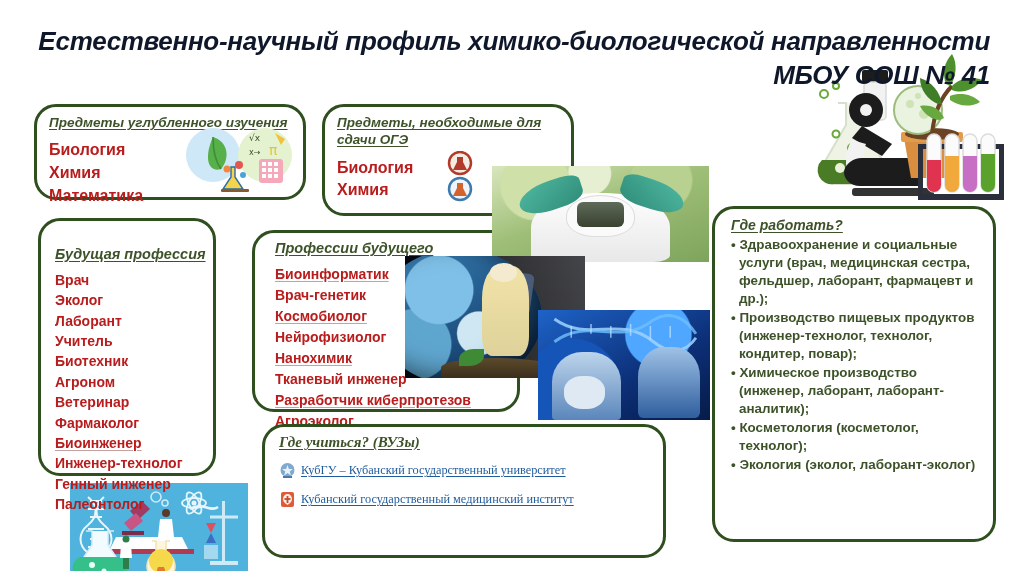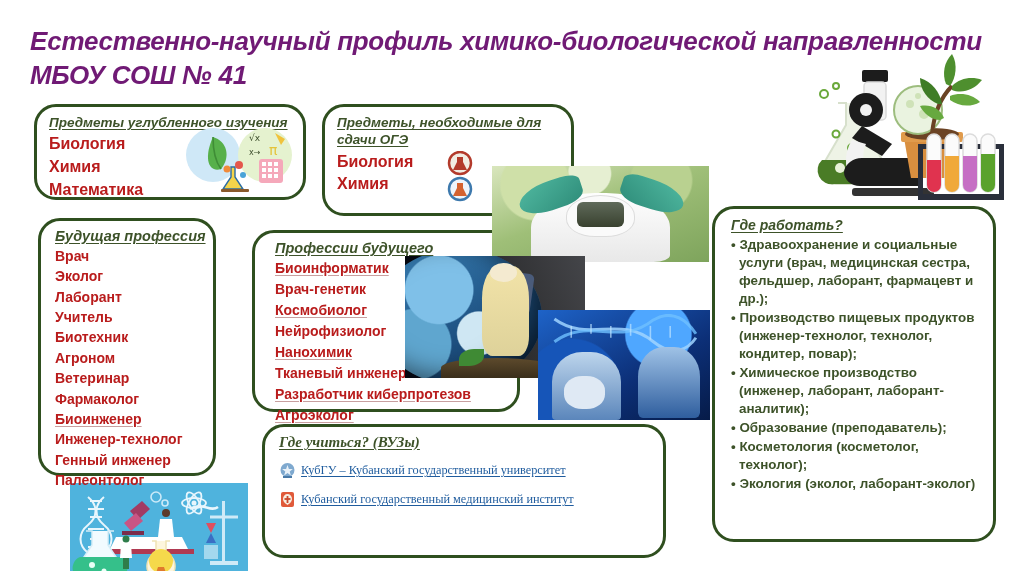--- a/index.html
+++ b/index.html
@@ -12,26 +12,26 @@
   #slide {
     position: relative;
     width: 1024px; height: 579px;
     background: #ffffff;
   }
 
   
   .title {
     position: absolute;
     left: 30px; top: 24px; width: 960px;
-    text-align: left;
+    text-align: right;
     font-style: italic;
     font-weight: bold;
     font-size: 26px;
     line-height: 1.32;
-    color: #701a75;
+    color: #0f172a;
     letter-spacing: -0.3px;
     z-index: 6;
   }
   .title .line2 { display: block; }
 
   
   .panel {
     position: absolute;
     border: 3px solid #2f4f1f;
     border-radius: 22px;
@@ -41,21 +41,21 @@
   .panel-inner { padding: 8px 12px 6px 12px; }
 
   .hdr {
     font-style: italic;
     font-weight: bold;
     font-size: 14.5px;
     color: #3d5229;
     text-decoration: underline;
     text-underline-offset: 2px;
     white-space: nowrap;
-    margin-bottom: 2px;
+    margin-bottom: 8px;
   }
   .hdr.wrap { white-space: normal; line-height: 1.25; }
 
   .item {
     font-weight: bold;
     font-size: 15px;
     color: #b91c1c;
     line-height: 1.42;
     white-space: nowrap;
   }
@@ -66,21 +66,21 @@
   #box-subjects .hdr { font-size: 13.5px; }
   #box-subjects .item { font-size: 16px; line-height: 1.45; }
 
   
   #box-oge { left: 322px; top: 104px; width: 252px; height: 112px; }
   #box-oge .hdr { font-size: 13.5px; }
   #box-oge .item { font-size: 16px; line-height: 1.42; }
 
   
   #box-profession { left: 38px; top: 218px; width: 178px; height: 258px; }
-  #box-profession .panel-inner { padding: 7px 10px 4px 14px; }
+  #box-profession .panel-inner { padding: 25px 10px 4px 14px; }
   #box-profession .item { font-size: 14px; line-height: 1.455; }
 
   
   #box-future { left: 252px; top: 230px; width: 268px; height: 182px; }
   #box-future .panel-inner { padding: 7px 10px 4px 20px; }
   #box-future .item { font-size: 14px; line-height: 1.50; }
 
   
   #box-universities { left: 262px; top: 424px; width: 404px; height: 134px; }
   #box-universities .panel-inner { padding: 7px 12px 4px 14px; font-family: Liberation Serif, serif; }
@@ -398,21 +398,20 @@
       </div>
     </div>
   </div>
 
   <div class="panel" id="box-work">
     <div class="panel-inner">
       <div class="hdr">Где работать?</div>
       <div class="work-item">• Здравоохранение и социальные услуги (врач, медицинская сестра, фельдшер, лаборант, фармацевт и др.);</div>
       <div class="work-item">• Производство пищевых продуктов (инженер-технолог, технолог, кондитер, повар);</div>
       <div class="work-item">• Химическое производство (инженер, лаборант, лаборант-аналитик);</div>
-      <div class="work-item">• Образование (преподаватель);</div>
       <div class="work-item">• Косметология (косметолог, технолог);</div>
       <div class="work-item">• Экология (эколог, лаборант-эколог)</div>
     </div>
   </div>
 
   <div id="illus-lab">
     <svg viewBox="0 0 178 88" width="178" height="88" aria-hidden="true">
       <rect width="178" height="88" fill="#4fb3dd"></rect>
 
       <g stroke="#e8f6fd" stroke-width="2" fill="none">

